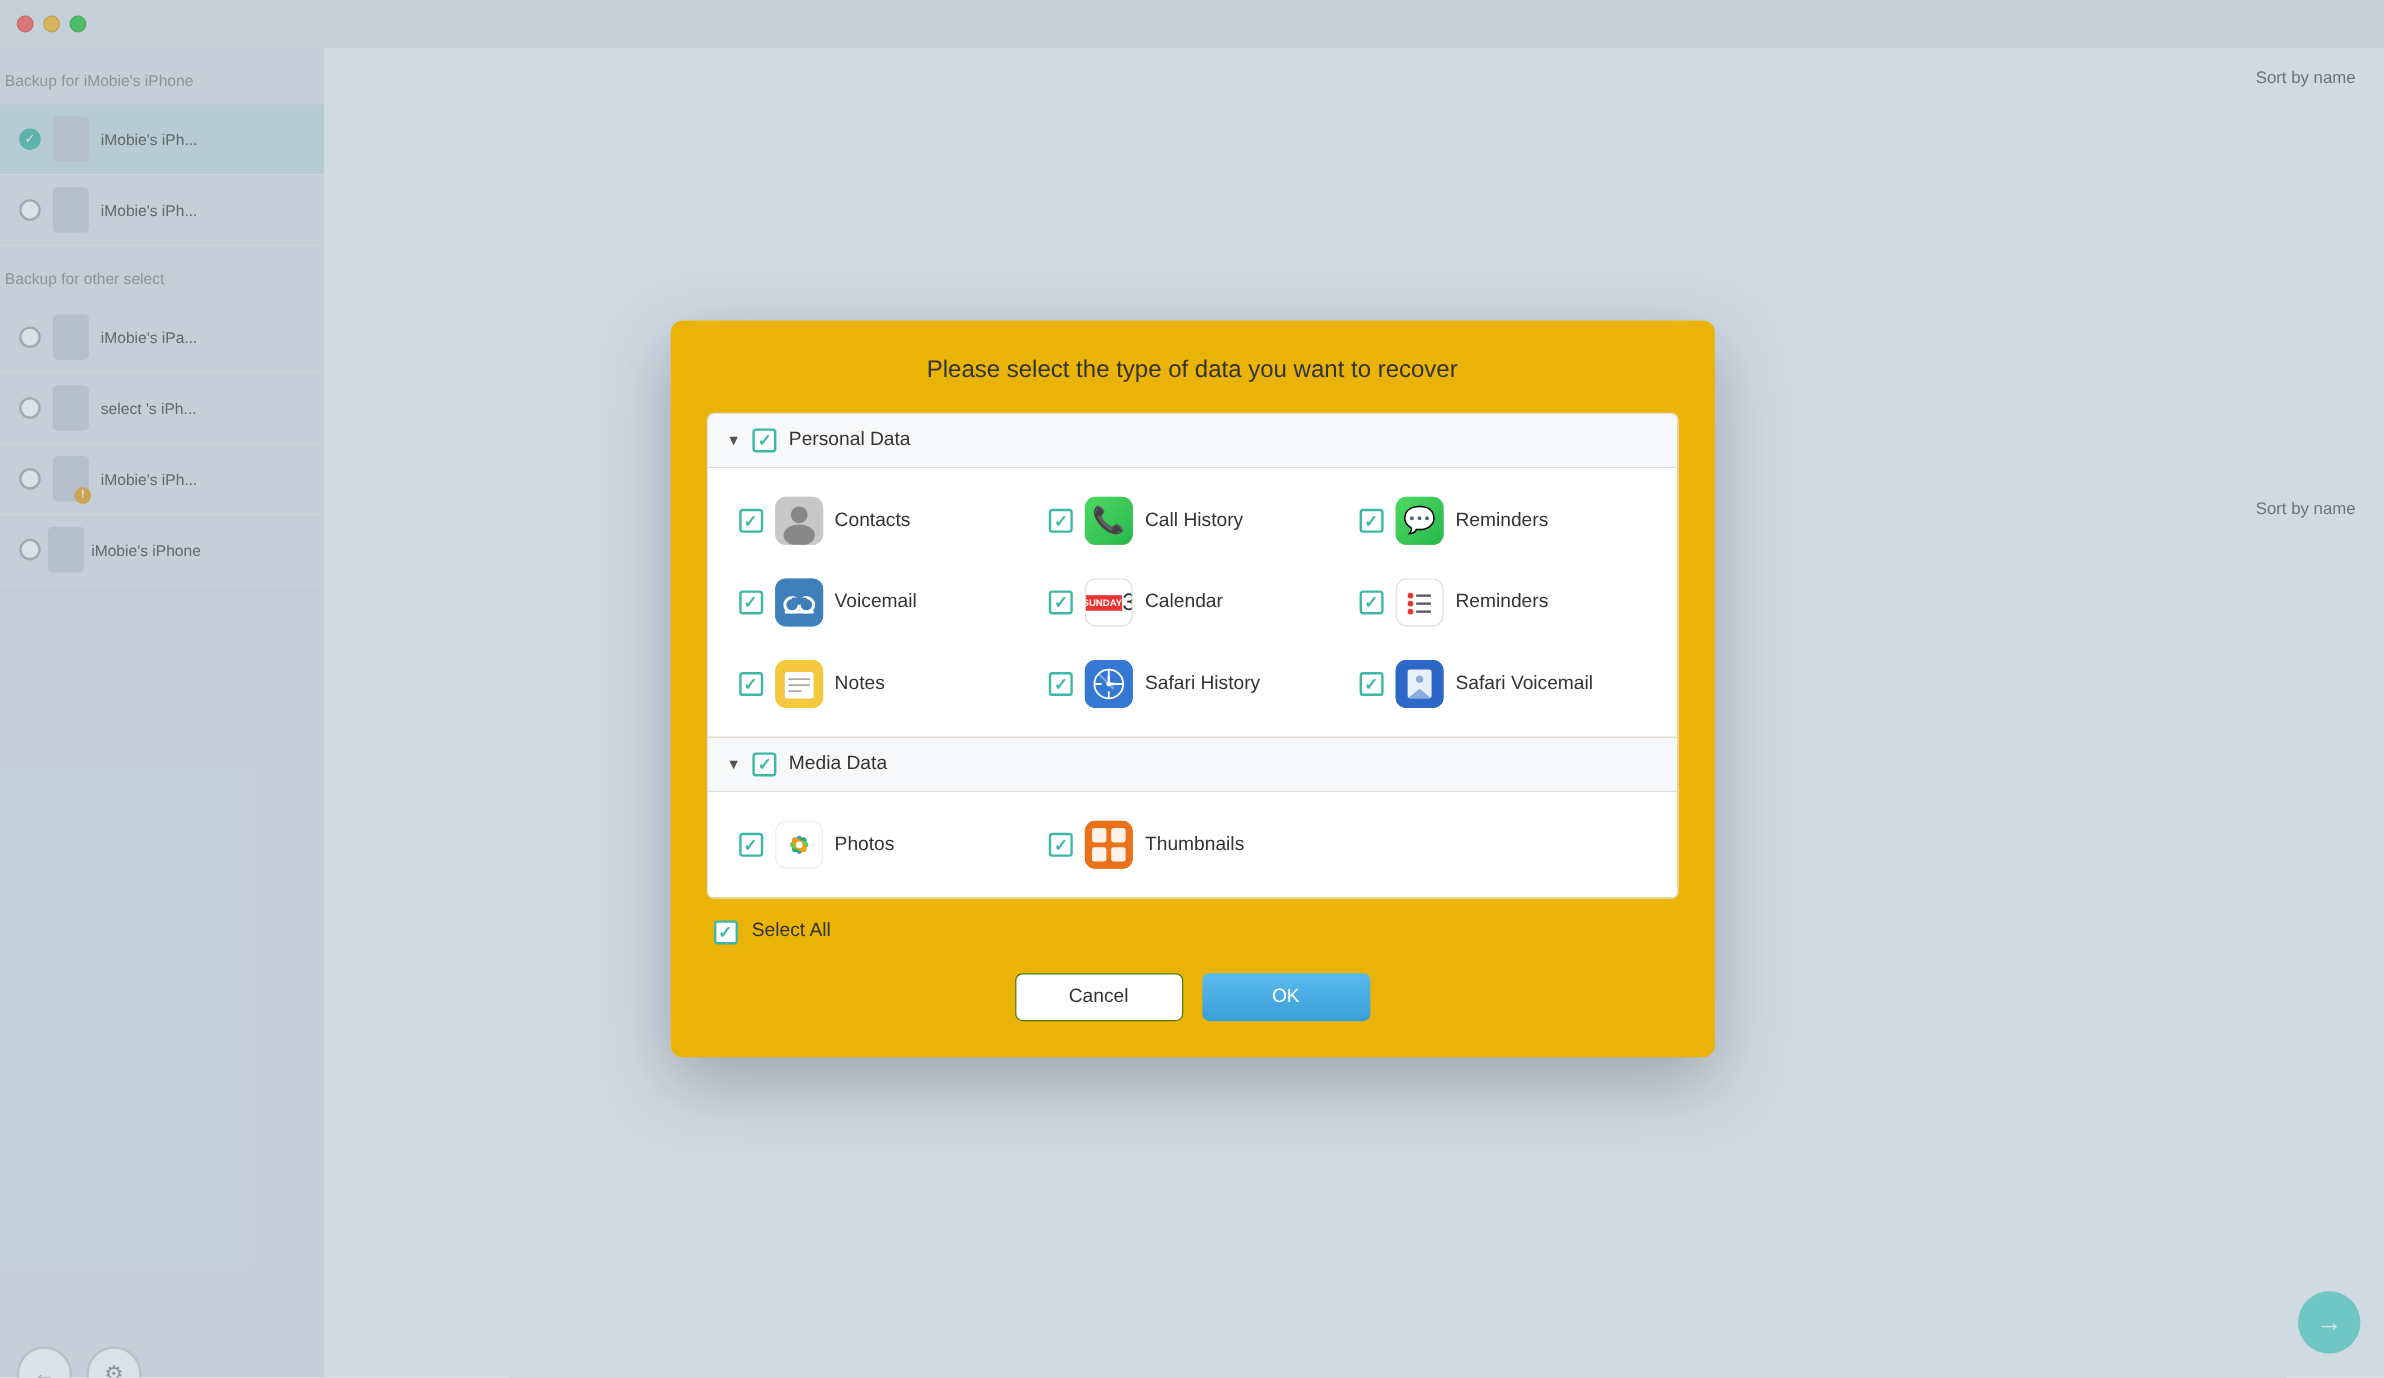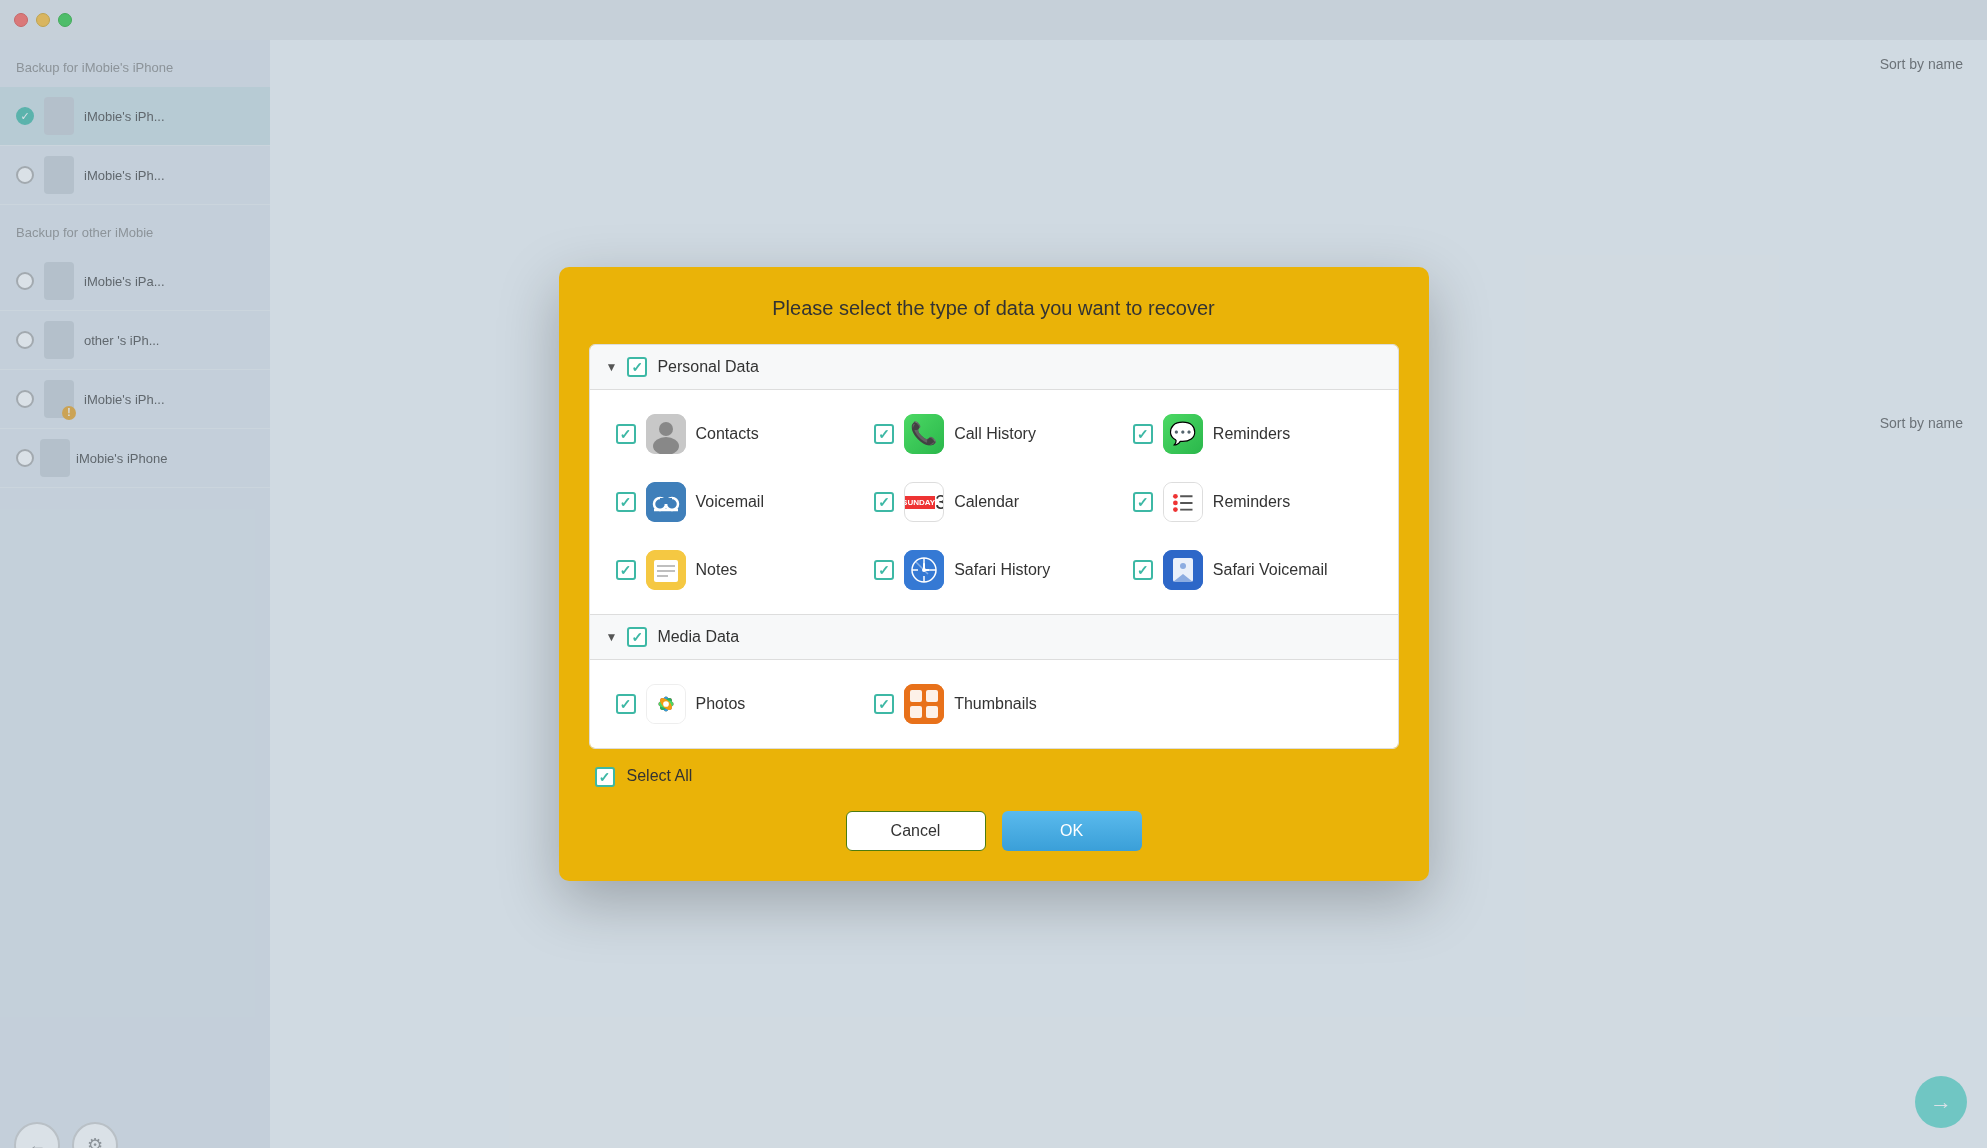--- a/index.html
+++ b/index.html
@@ -43,21 +43,21 @@
     
     .sidebar-bg {
       position: absolute;
       top: 40px; left: 0;
       width: 270px; height: 100%;
       background: #dde4eb;
     }
 
     
     .section-header {
-      padding: 8px 16px;
+      padding: 8px 4px;
       font-size: 13px;
       color: #888;
       font-weight: 500;
     }
 
     .bg-device-row {
       display: flex;
       align-items: center;
       padding: 10px 16px;
       gap: 10px;
@@ -377,33 +377,33 @@
       <span class="device-name">iMobie's iPh...</span>
     </div>
 
     <div class="bg-device-row">
       <div class="radio-circle"></div>
       <div class="device-icon"></div>
       <span class="device-name">iMobie's iPh...</span>
     </div>
 
     <div style="padding: 12px 0 4px 0;">
-      <div class="section-header">Backup for other iMobie</div>
+      <div class="section-header">Backup for other select</div>
     </div>
 
     <div class="bg-device-row">
       <div class="radio-circle"></div>
       <div class="device-icon"></div>
       <span class="device-name">iMobie's iPa...</span>
     </div>
 
     <div class="bg-device-row">
       <div class="radio-circle"></div>
       <div class="device-icon"></div>
-      <span class="device-name">other 's iPh...</span>
+      <span class="device-name">select 's iPh...</span>
     </div>
 
     <div class="bg-device-row">
       <div class="radio-circle"></div>
       <div class="device-icon warning"></div>
       <span class="device-name">iMobie's iPh...</span>
     </div>
 
     <div class="bg-device-row" style="flex-wrap: wrap; gap: 6px;">
       <div class="radio-circle"></div>

